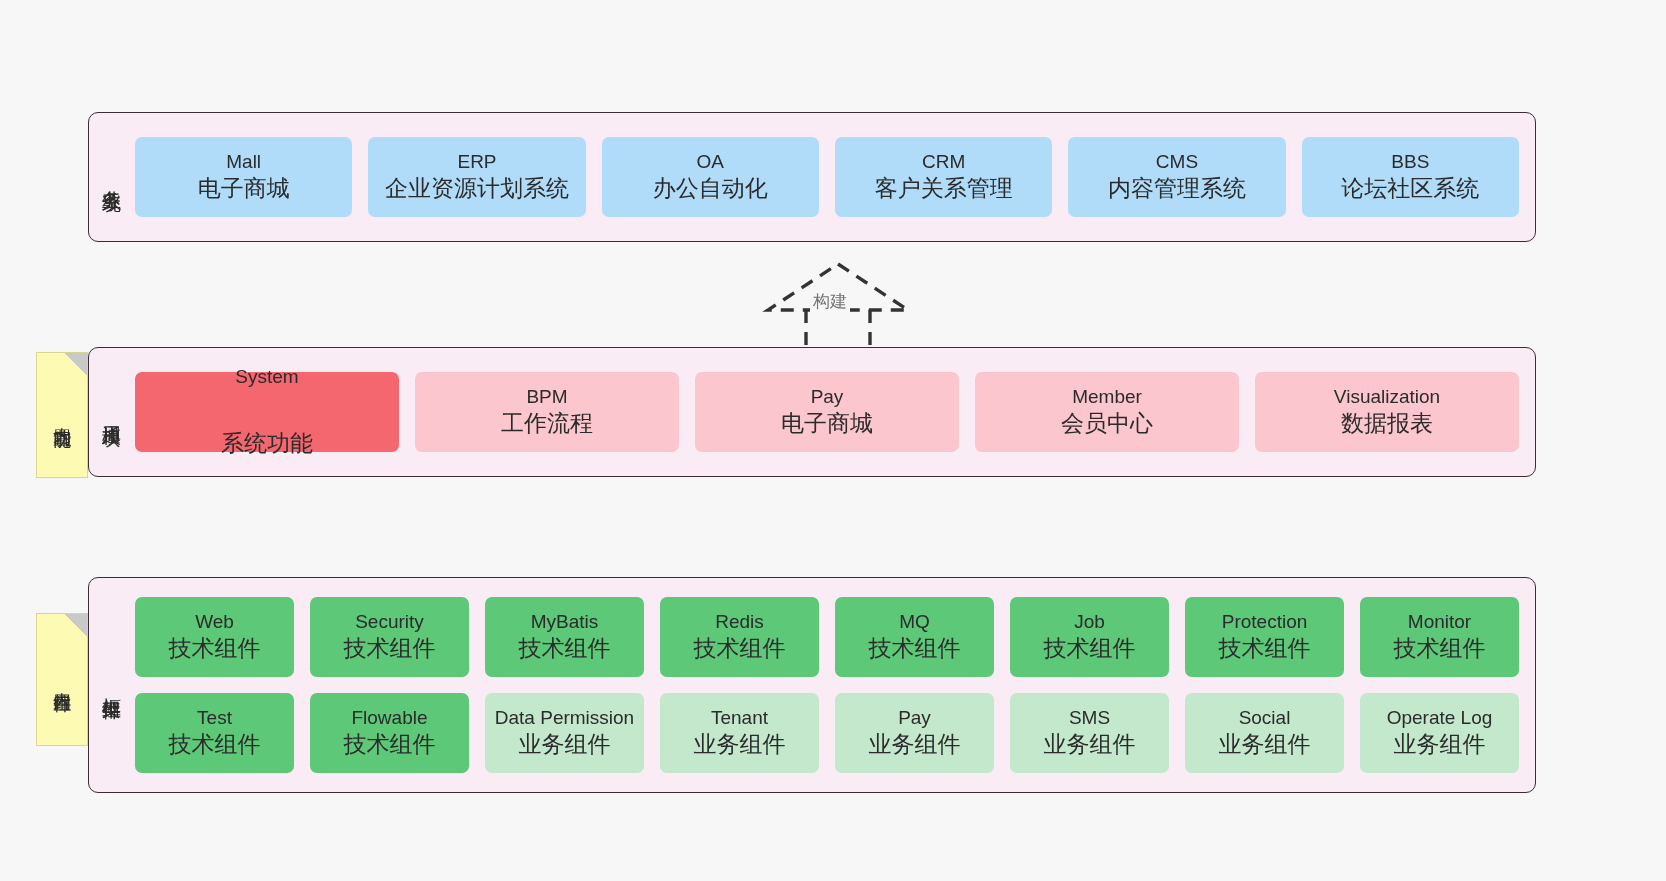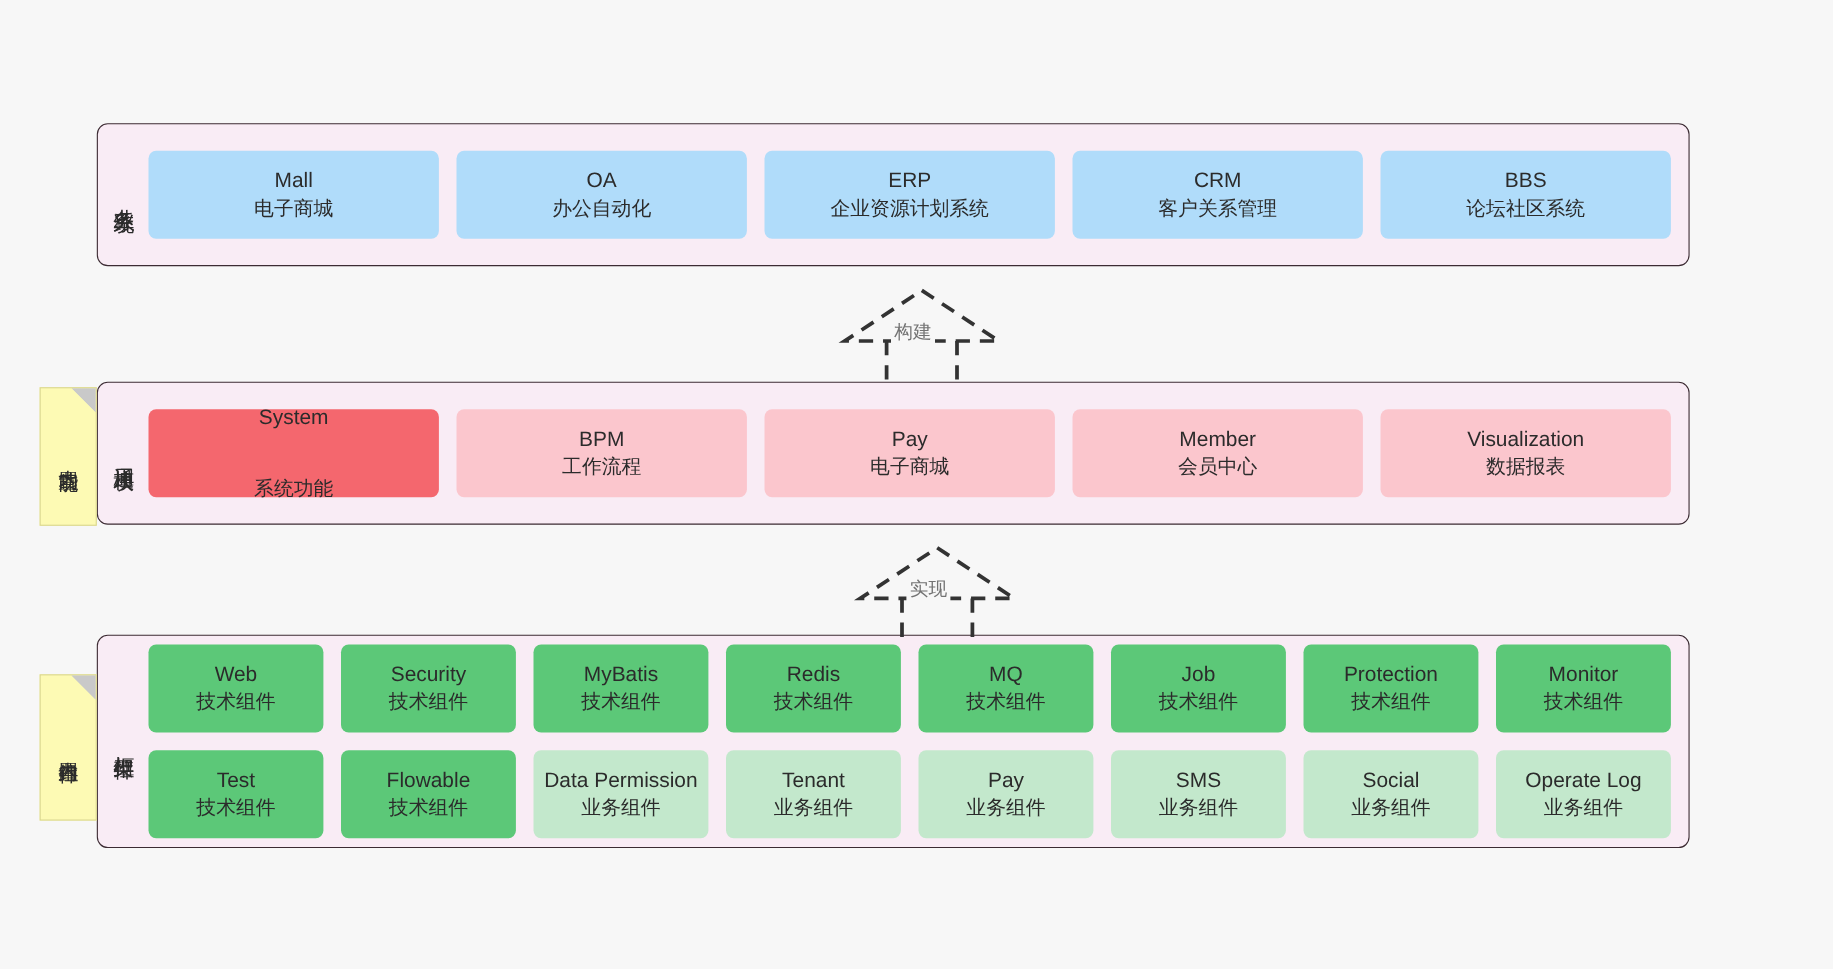--- a/index.html
+++ b/index.html
@@ -61,36 +61,36 @@
     display: flex;
     flex-direction: column;
     align-items: center;
     justify-content: center;
     text-align: center;
     line-height: 1.3;
     color: #2b2b2b;
     padding: 6px 4px;
   }
   .card .t1 { font-size: 19px; }
-  .card .t2 { font-size: 18px; }
+  .card .t2 { font-size: 23px; }
   .card.blue      { background: #b0dcfa; }
   .card.red       { background: #f4676e; gap: 40px; }
   .card.pink      { background: #fbc6cd; align-items: center; }
   .card.green     { background: #5cc878; }
   .card.lightgreen{ background: #c3e8cc; }
 
   
   #layer-business { left: 88px;  top: 112px; width: 1448px; height: 130px; }
   #layer-business .card { height: 80px; }
   #layer-business .layer-body { padding-left: 0; }
 
   #layer-common  { left: 88px;  top: 347px; width: 1448px; height: 130px; }
   #layer-common .card { height: 80px; }
 
-  #layer-framework { left: 88px; top: 577px; width: 1448px; height: 194px; }
+  #layer-framework { left: 88px; top: 577px; width: 1448px; height: 216px; }
   #layer-framework .card { height: 80px; }
 
   
   .note {
     position: absolute;
     width: 52px;
     background: #fdfab4;
     border: 1px solid #d9d68f;
     display: flex;
     align-items: center;
@@ -141,30 +141,34 @@
 
   <div class="layer" id="layer-business">
     <div class="layer-title">业务系统</div>
     <div class="layer-body">
       <div class="row">
         <div class="card blue">
           <span class="t1">Mall</span>
           <span class="t2">电子商城</span>
         </div>
         <div class="card blue">
+          <span class="t1">ERP</span>
+          <span class="t2">企业资源计划系统</span>
+        </div>
+        <div class="card blue">
           <span class="t1">OA</span>
           <span class="t2">办公自动化</span>
         </div>
         <div class="card blue">
-          <span class="t1">ERP</span>
-          <span class="t2">企业资源计划系统</span>
-        </div>
-        <div class="card blue">
           <span class="t1">CRM</span>
           <span class="t2">客户关系管理</span>
+        </div>
+        <div class="card blue">
+          <span class="t1">CMS</span>
+          <span class="t2">内容管理系统</span>
         </div>
         <div class="card blue">
           <span class="t1">BBS</span>
           <span class="t2">论坛社区系统</span>
         </div>
       </div>
     </div>
   </div>
 
   <div class="arrow" id="arrow-build">
@@ -202,28 +206,20 @@
           <span class="t2">会员中心</span>
         </div>
         <div class="card pink">
           <span class="t1">Visualization</span>
           <span class="t2">数据报表</span>
         </div>
       </div>
     </div>
   </div>
 
-  <div class="arrow" id="arrow-impl">
-    <svg width="180" height="92" viewBox="0 0 180 92">
-      <polygon points="90,6 160,52 20,52" fill="none" stroke="#333333" stroke-width="3.4" stroke-dasharray="13,9"></polygon>
-      <line x1="58" y1="52" x2="58" y2="92" stroke="#333333" stroke-width="3.4" stroke-dasharray="13,9"></line>
-      <line x1="122" y1="52" x2="122" y2="92" stroke="#333333" stroke-width="3.4" stroke-dasharray="13,9"></line>
-    </svg>
-    <span class="arrow-label">实现</span>
-  </div>
 
   <div class="note" id="note-component">
     <span class="fold"></span>
     <span>内置组件</span>
   </div>
 
   <div class="layer" id="layer-framework">
     <div class="layer-title">框架组件</div>
     <div class="layer-body">
 

